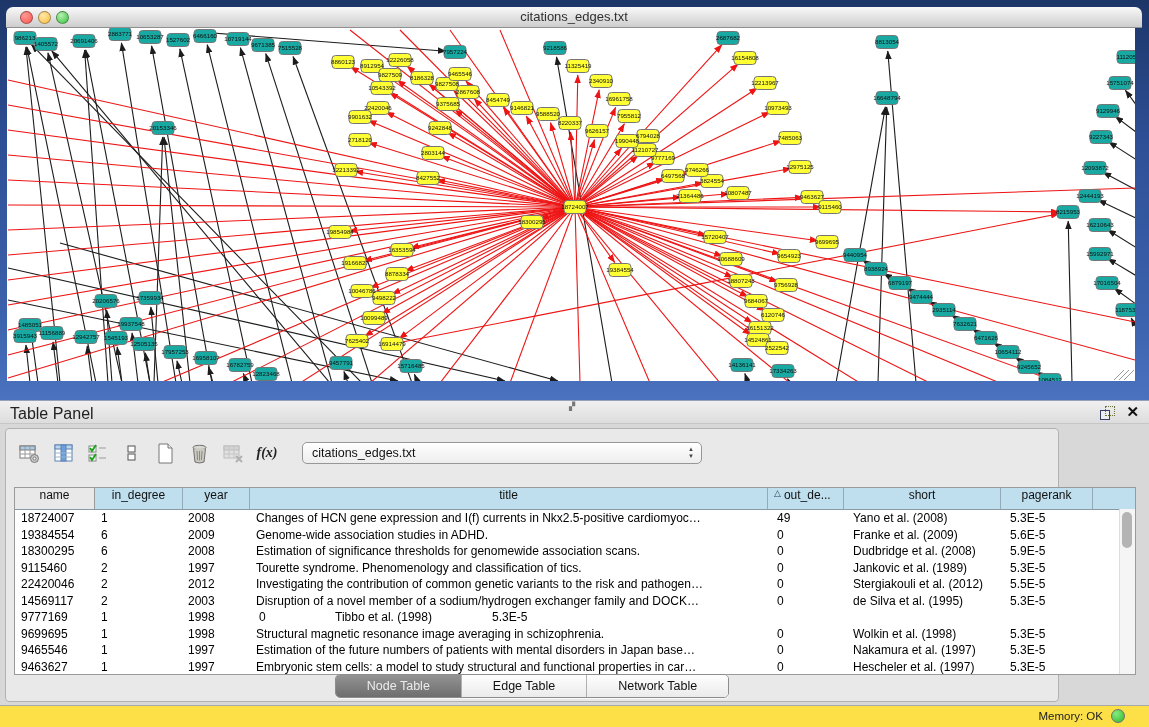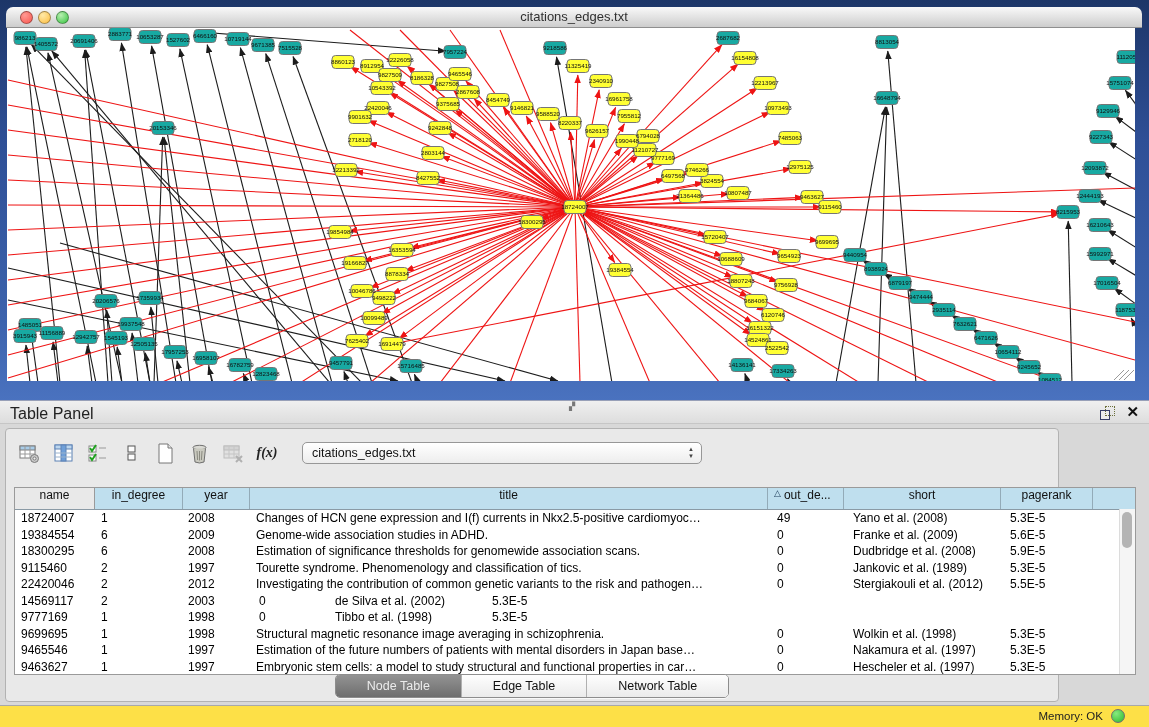--- a/index.html
+++ b/index.html
@@ -646,22 +646,23 @@
           <div class="td c-year">2012</div>
           <div class="td c-title">Investigating the contribution of common genetic variants to the risk and pathogen…</div>
           <div class="td c-out">0</div>
           <div class="td c-short">Stergiakouli et al. (2012)</div>
           <div class="td c-page">5.5E-5</div>
         </div>
         <div class="tr">
           <div class="td c-name">14569117</div>
           <div class="td c-in">2</div>
           <div class="td c-year">2003</div>
-          <div class="td c-out">0</div>
-          <div class="td c-short">de Silva et al. (2002)</div>
+          <div class="td c-title">Disruption of a novel member of a sodium/hydrogen exchanger family and DOCK…</div>
+          <div class="td c-out">0</div>
+          <div class="td c-short">de Silva et al. (1995)</div>
           <div class="td c-page">5.3E-5</div>
         </div>
         <div class="tr">
           <div class="td c-name">9777169</div>
           <div class="td c-in">1</div>
           <div class="td c-year">1998</div>
           <div class="td c-out">0</div>
           <div class="td c-short">Tibbo et al. (1998)</div>
           <div class="td c-page">5.3E-5</div>
         </div>

